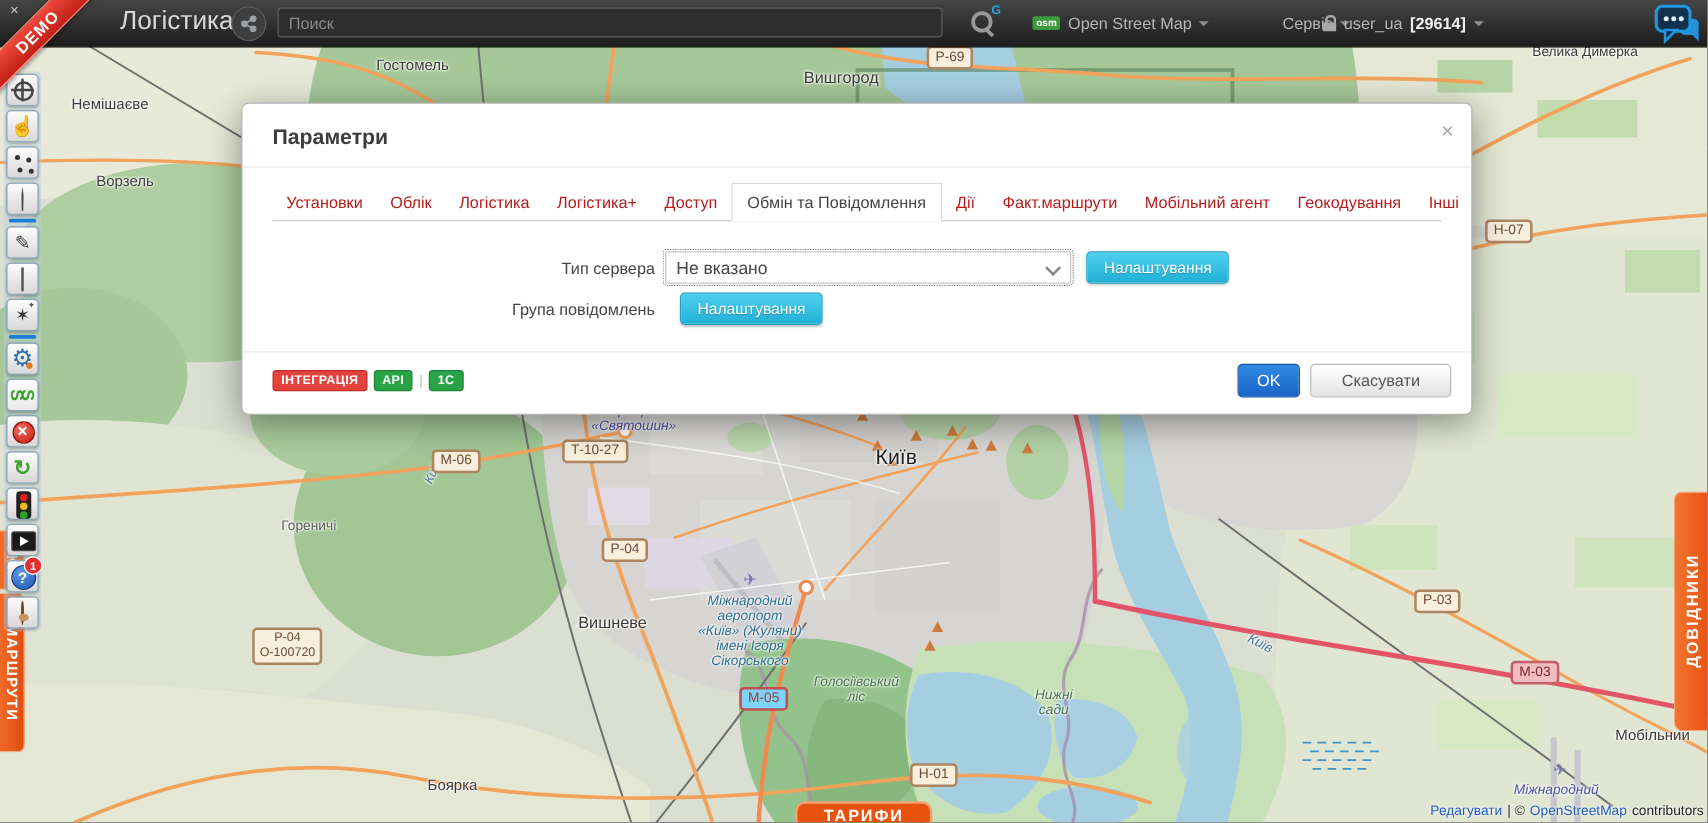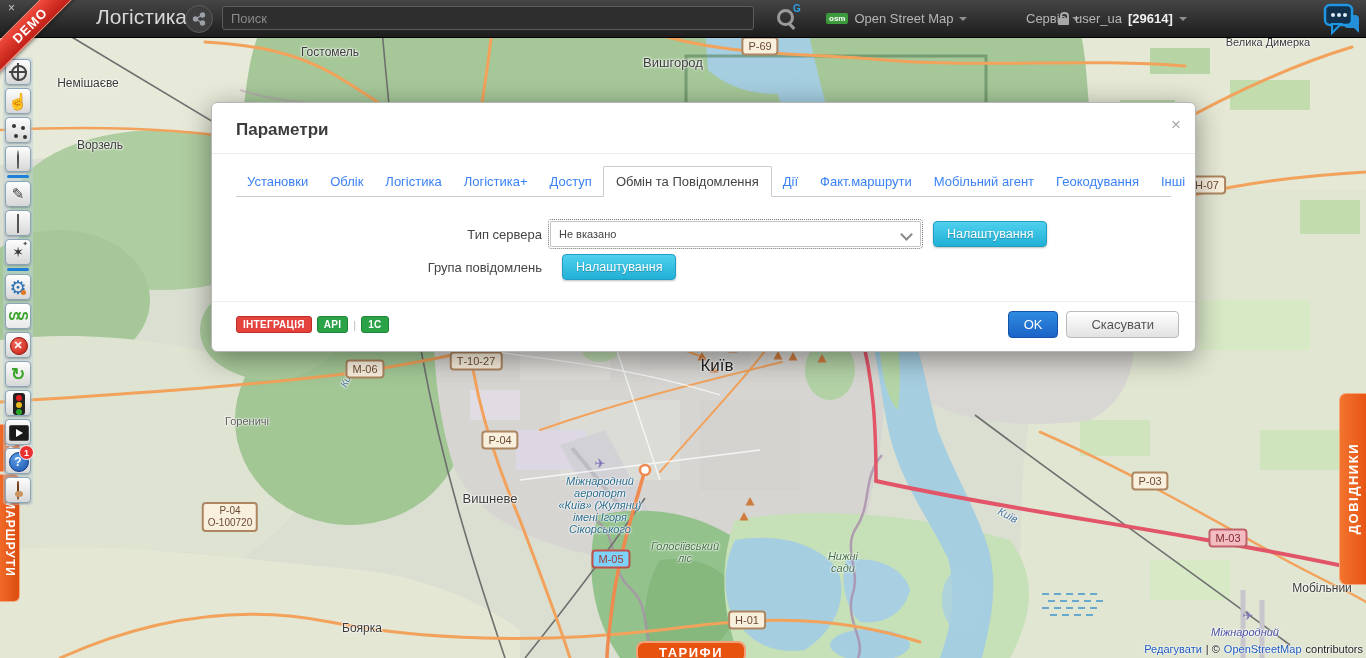--- a/index.html
+++ b/index.html
@@ -111,35 +111,35 @@
   .stl-2{top:474px;height:128px;}
   .side-tab-right{position:absolute;right:0;top:393px;width:27px;height:192px;z-index:25;cursor:pointer;
      background:linear-gradient(270deg,#e85515,#f2742e);border:1px solid #f5a87c;border-right:none;
      border-radius:7px 0 0 7px;color:#fff;font-weight:bold;font-size:13px;
      display:flex;align-items:center;justify-content:center;box-sizing:border-box;}
   .side-tab-right span{writing-mode:vertical-rl;transform:rotate(180deg);letter-spacing:1.5px;}
   .tariffs{position:absolute;left:636px;top:641px;width:110px;height:22px;z-index:25;cursor:pointer;
      background:#e8520f;border:2px solid #f1a278;border-radius:8px;color:#fff;font-weight:bold;
      font-size:13px;letter-spacing:1.5px;display:flex;justify-content:center;padding-top:2px;box-sizing:border-box;}
   
-  .modal{position:absolute;left:211px;top:82px;width:985px;z-index:60;background:#fff;
-         border:1px solid #b5b5b5;border-radius:6px;box-shadow:0 6px 28px rgba(0,0,0,.4);box-sizing:border-box;margin-top:20px;}
+  .modal{position:absolute;left:193px;top:82px;width:985px;z-index:60;background:#fff;
+         border:1px solid #b5b5b5;border-radius:6px;box-shadow:0 6px 28px rgba(0,0,0,.4);box-sizing:border-box;}
   .m-head{position:relative;padding:17px 24px 13px;border-bottom:1px solid #ececec;}
   .m-title{font-size:17px;font-weight:bold;color:#3c3c3c;}
   .m-close{position:absolute;right:14px;top:12px;color:#a8a8a8;font-size:17px;cursor:pointer;}
   .tabs{display:flex;align-items:flex-end;margin:12px 24px 0;border-bottom:1px solid #ccc;}
-  .tab{padding:7px 11px;font-size:13px;color:#3b82f6;cursor:pointer;white-space:nowrap;}
+  .tab{padding:7px 11px;font-size:13px;color:#b91c1c;cursor:pointer;white-space:nowrap;}
   .tab.active{color:#444;background:#fff;border:1px solid #ccc;border-bottom:1px solid #fff;
               margin-bottom:-1px;border-radius:2px 2px 0 0;padding:7px 12px;}
   .m-body{padding:24px 24px 14px;}
   .frow{display:flex;align-items:center;margin-bottom:7px;}
   .flabel{width:306px;text-align:right;margin-right:8px;font-size:13px;color:#444;}
-  .fselect{position:relative;width:371px;height:26px;box-sizing:border-box;background:#fff;
+  .fselect{position:relative;width:325px;height:26px;box-sizing:border-box;background:#fff;
            border:1px solid #c6c6c6;border-radius:2px;display:flex;align-items:center;
-           padding:0 24px 0 8px;font-size:11px;color:#444;cursor:pointer;text-align:right;}
+           padding:0 24px 0 8px;font-size:14px;color:#444;cursor:pointer;text-align:right;}
   .fselect.focused{outline:1px dotted #777;outline-offset:1px;}
   .fselect .placeholder-val{color:#999;}
   .chev{position:absolute;right:9px;top:8px;width:7px;height:7px;border-right:2px solid #888;border-bottom:2px solid #888;transform:rotate(45deg);}
   .btn-cyan{margin-left:12px;background:linear-gradient(#4fd0ee,#20b0d6);border:1px solid #1f9ec2;
             border-radius:4px;color:#fff;font-size:12.5px;padding:5px 13px;cursor:pointer;
             text-shadow:0 1px 1px rgba(0,0,0,.25);box-shadow:0 1px 2px rgba(0,0,0,.25);
             font-family:"Liberation Sans",sans-serif;}
   .m-foot{display:flex;align-items:center;justify-content:space-between;
           padding:9px 16px 13px 24px;border-top:1px solid #ededed;}
   .chips{display:flex;align-items:center;gap:5px;}

